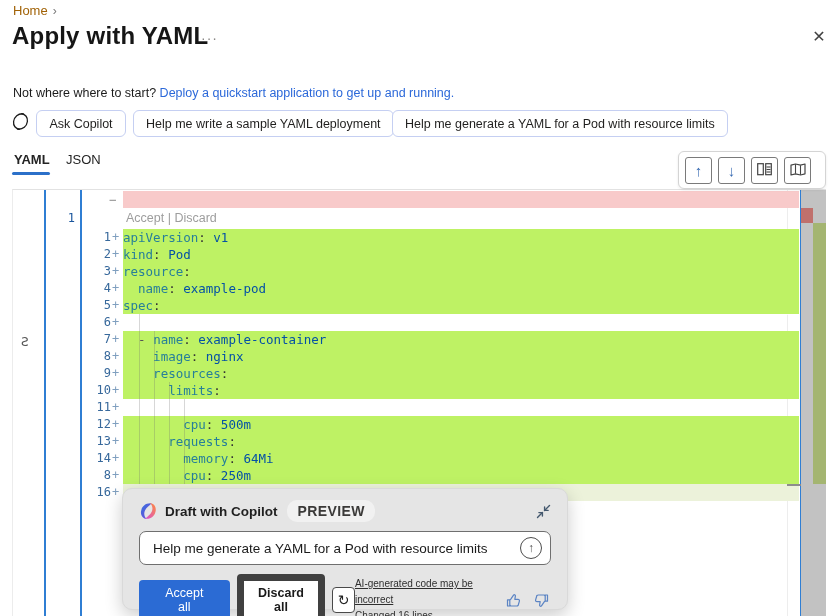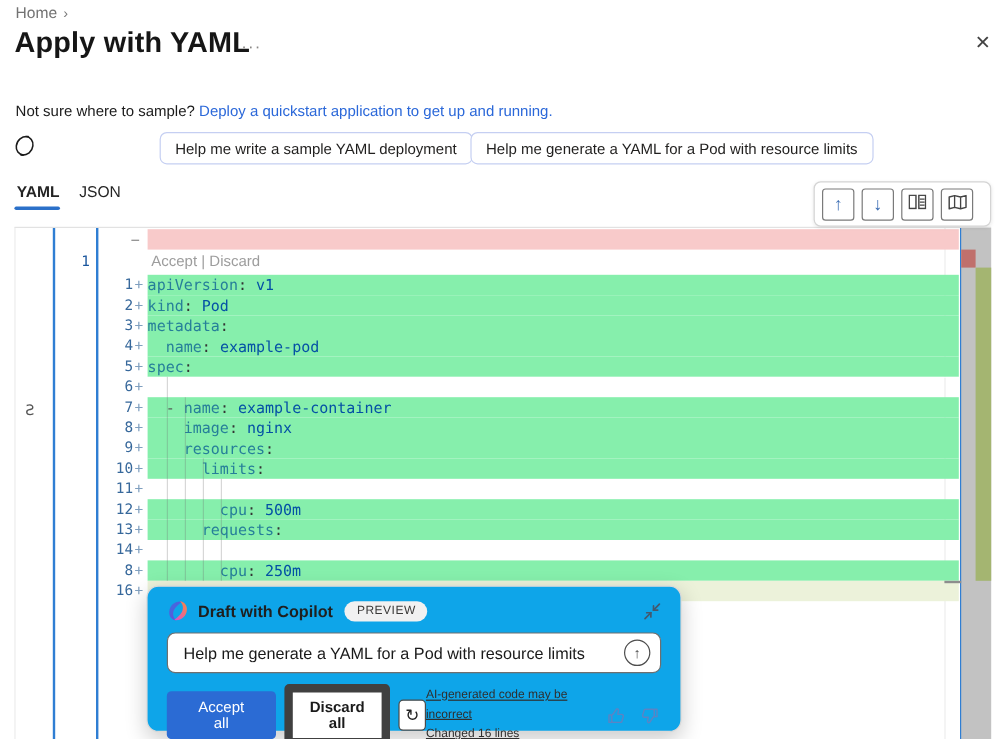--- a/index.html
+++ b/index.html
@@ -57,40 +57,40 @@
   .row-del .minus { position:absolute; left:96px; top:0; width:14px; color:#8f8f8f; font-size:12.5px; line-height:17px; }
   .row-accept { position:absolute; left:0; top:18px; width:786px; height:21px; }
   .row-accept .orig-num { position:absolute; left:30px; top:0; width:32px; text-align:right; color:#19559d; font-size:12px; line-height:21px; }
   .row-accept .links { position:absolute; left:113px; top:0; font-family:"Liberation Sans",sans-serif; font-size:12.5px; color:#9d9d9d; line-height:21px; }
   .row-accept .links span { cursor:pointer; }
 
   #code-rows { position:absolute; left:0; top:39px; width:786px; }
   .code-row { position:relative; height:17px; }
   .code-row .lnum { position:absolute; left:70px; top:0; width:28px; text-align:right; font-size:12px; line-height:17px; color:#37689b; }
   .code-row .plus { position:absolute; left:99px; top:0; font-size:12px; line-height:17px; color:#7f9fbf; }
-  .code-row .content { position:absolute; left:110px; top:0; width:676px; height:17px; background:#86efac;
+  .code-row .content { position:absolute; left:110px; top:0; width:676px; height:17px; background:#bef264;
     font-size:12.5px; line-height:17px; white-space:pre; }
   .code-row.light .content { background:#ecf2da; }
   .tok-key { color:#267f99; } .tok-val { color:#0451a5; } .tok-pun { color:#333; } .tok-dsh { color:#555; }
 
   .indent-guide { position:absolute; width:1px; background:rgba(110,110,110,.28); }
   .ig1 { left:126px; top:124px; height:170px; }
   .ig2 { left:141px; top:141px; height:153px; }
   .ig3 { left:156px; top:192px; height:102px; }
   .ig4 { left:171px; top:209px; height:85px; }
   .block-sep { position:absolute; left:110px; top:124px; width:676px; height:1px; background:rgba(255,255,255,.75); }
   .gutter-glyph { position:absolute; left:8px; top:145px; width:16px; color:#555; font-size:12px;
     font-family:"DejaVu Sans", sans-serif; }
 
   
-  .dlg { position:absolute; left:122px; top:488px; width:446px; height:122px; background:#0ea5e9;
+  .dlg { position:absolute; left:122px; top:488px; width:446px; height:122px; background:#e5e5e5;
     border:1px solid #d9d9d9; border-radius:10px; box-shadow:0 6px 18px rgba(0,0,0,.20); z-index:10; padding:11px 16px 10px; }
   .dlg-head { display:flex; align-items:center; }
   .dlg-title { font-size:13.5px; font-weight:700; color:#1f1f1f; margin-left:8px; }
-  .dlg-badge { margin-left:10px; background:#f1f1f1; color:#3b3a39; font-size:10px; font-weight:400;
+  .dlg-badge { margin-left:10px; background:#f1f1f1; color:#3b3a39; font-size:14px; font-weight:700;
     letter-spacing:.4px; padding:3px 10px; border-radius:10px; }
   .dlg-collapse { margin-left:auto; cursor:pointer; display:flex; }
   .dlg-input-wrap { position:relative; margin-top:9px; }
   .dlg-input { width:100%; height:34px; border:1px solid #6f6f6f; border-radius:7px; font-size:13.5px;
     color:#1a1a1a; padding:0 40px 0 13px; font-family:"Liberation Sans",sans-serif; outline:none; background:#fff; }
   .send-btn { position:absolute; right:9px; top:6px; width:22px; height:22px; border:1.4px solid #4d4d4d;
     border-radius:50%; display:flex; align-items:center; justify-content:center; font-size:12px; color:#4d4d4d; cursor:pointer; background:#fff; }
   .dlg-foot { margin-top:9px; display:flex; align-items:center; }
   .btn-accept { background:#2b6bd4; color:#fff; font-size:12.5px; font-weight:400; border:none;
     border-radius:4px; padding:6px 22px; cursor:pointer; font-family:"Liberation Sans",sans-serif; }
@@ -101,37 +101,38 @@
   .foot-info { margin-left:auto; font-size:10px; color:#2f2f2f; line-height:16px;text-decoration:underline; }
   .foot-thumbs { display:flex; gap:13px; margin-left:14px; margin-right:2px; }
   .thumb { cursor:pointer; display:flex; }
 </style>
 </head>
 <body>
 
 <div class="page">
 
   <div class="breadcrumb">
-    <a href="#" style="color:#737373;text-decoration:none;margin-top:40px;">Home</a><span class="sep">›</span>
+    <a href="#" style="color:#a16207;text-decoration:none;margin-top:40px;">Home</a><span class="sep">›</span>
   </div>
   <div class="page-title">Apply with YAML</div>
   <div class="title-more">···</div>
   <div class="close-x">✕</div>
 
   <div class="banner">
-    <span>Not sure where to sample?</span>
+    <span>Not where where to start?</span>
     <a href="#">Deploy a quickstart application to get up and running.</a>
   </div>
 
   <span class="copilot-outline-icon">
     <svg width="19" height="19" viewBox="0 0 19 19" fill="none">
       <path d="M12.5 1.8 C7 1.2 3.2 4.8 2.6 9.5 C2.1 13.6 4.6 16.8 8.4 17.2" stroke="#1b1b1b" stroke-width="1.3" stroke-linecap="round"></path>
       <path d="M6.5 17.2 C12 17.8 15.8 14.2 16.4 9.5 C16.9 5.4 14.4 2.2 10.6 1.8" stroke="#1b1b1b" stroke-width="1.3" stroke-linecap="round"></path>
     </svg>
   </span>
+  <button class="sug-btn sug-ask">Ask Copilot</button>
   <button class="sug-btn sug-write">Help me write a sample YAML deployment</button>
   <button class="sug-btn sug-gen">Help me generate a YAML for a Pod with resource limits</button>
 
   <div class="tab tab-yaml">YAML</div>
   <div class="tab tab-json">JSON</div>
   <div class="tab-underline"></div>
 
   <div class="ed-toolbar">
     <div class="ed-tb-btn">
         <span>↑</span>
@@ -187,21 +188,21 @@
           <span class="content"><span class="tok-key">apiVersion</span><span class="tok-pun">: </span><span class="tok-val">v1</span></span>
         </div>
         <div class="code-row">
           <span class="lnum">2</span>
           <span class="plus">+</span>
           <span class="content"><span class="tok-key">kind</span><span class="tok-pun">: </span><span class="tok-val">Pod</span></span>
         </div>
         <div class="code-row">
           <span class="lnum">3</span>
           <span class="plus">+</span>
-          <span class="content"><span class="tok-key">metadata</span><span class="tok-pun">:</span></span>
+          <span class="content"><span class="tok-key">resource</span><span class="tok-pun">:</span></span>
         </div>
         <div class="code-row">
           <span class="lnum">4</span>
           <span class="plus">+</span>
           <span class="content"><span class="tok-pun">  </span><span class="tok-key">name</span><span class="tok-pun">: </span><span class="tok-val">example-pod</span></span>
         </div>
         <div class="code-row">
           <span class="lnum">5</span>
           <span class="plus">+</span>
           <span class="content"><span class="tok-key">spec</span><span class="tok-pun">:</span></span>
@@ -240,20 +241,21 @@
           <span class="content"><span class="tok-pun">        </span><span class="tok-key">cpu</span><span class="tok-pun">: </span><span class="tok-val">500m</span></span>
         </div>
         <div class="code-row">
           <span class="lnum">13</span>
           <span class="plus">+</span>
           <span class="content"><span class="tok-pun">      </span><span class="tok-key">requests</span><span class="tok-pun">:</span></span>
         </div>
         <div class="code-row">
           <span class="lnum">14</span>
           <span class="plus">+</span>
+          <span class="content"><span class="tok-pun">        </span><span class="tok-key">memory</span><span class="tok-pun">: </span><span class="tok-val">64Mi</span></span>
         </div>
         <div class="code-row">
           <span class="lnum">8</span>
           <span class="plus">+</span>
           <span class="content"><span class="tok-pun">        </span><span class="tok-key">cpu</span><span class="tok-pun">: </span><span class="tok-val">250m</span></span>
         </div>
         <div class="code-row light">
           <span class="lnum">16</span>
           <span class="plus">+</span>
           <span class="content"></span>

